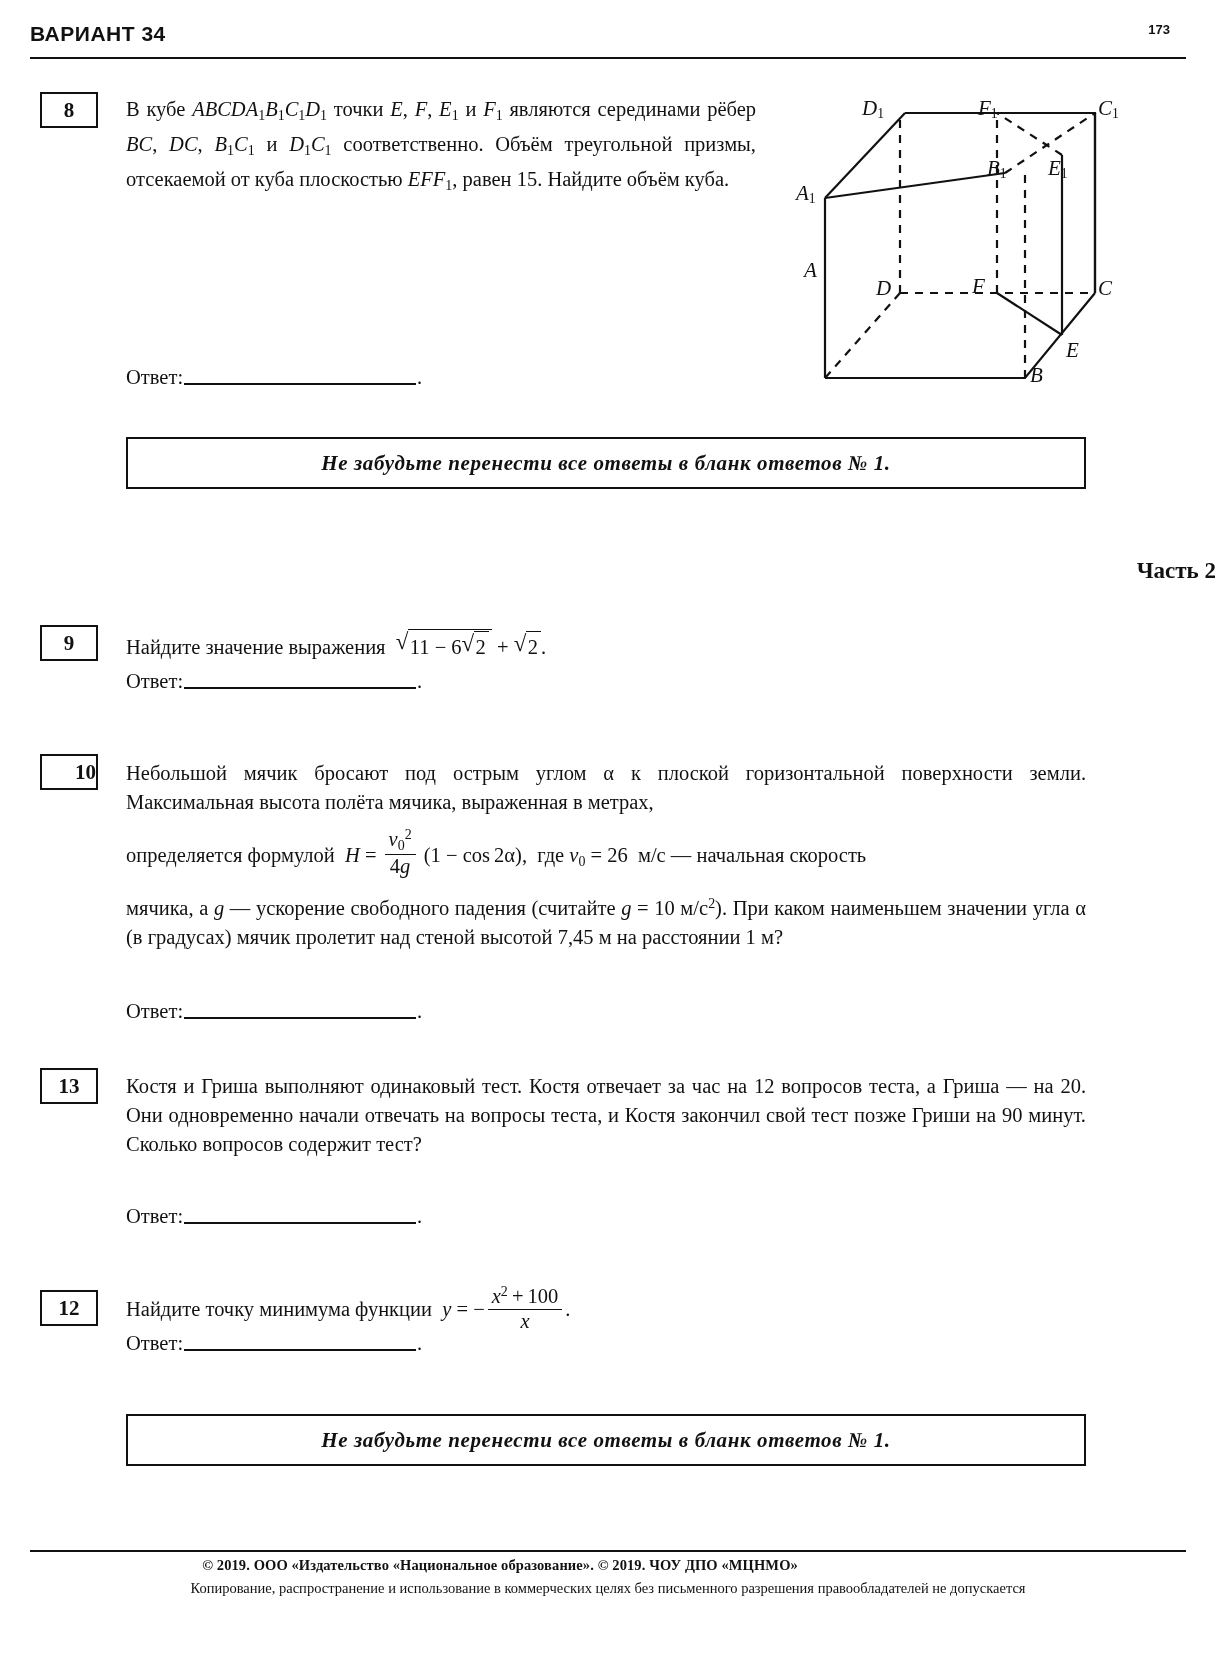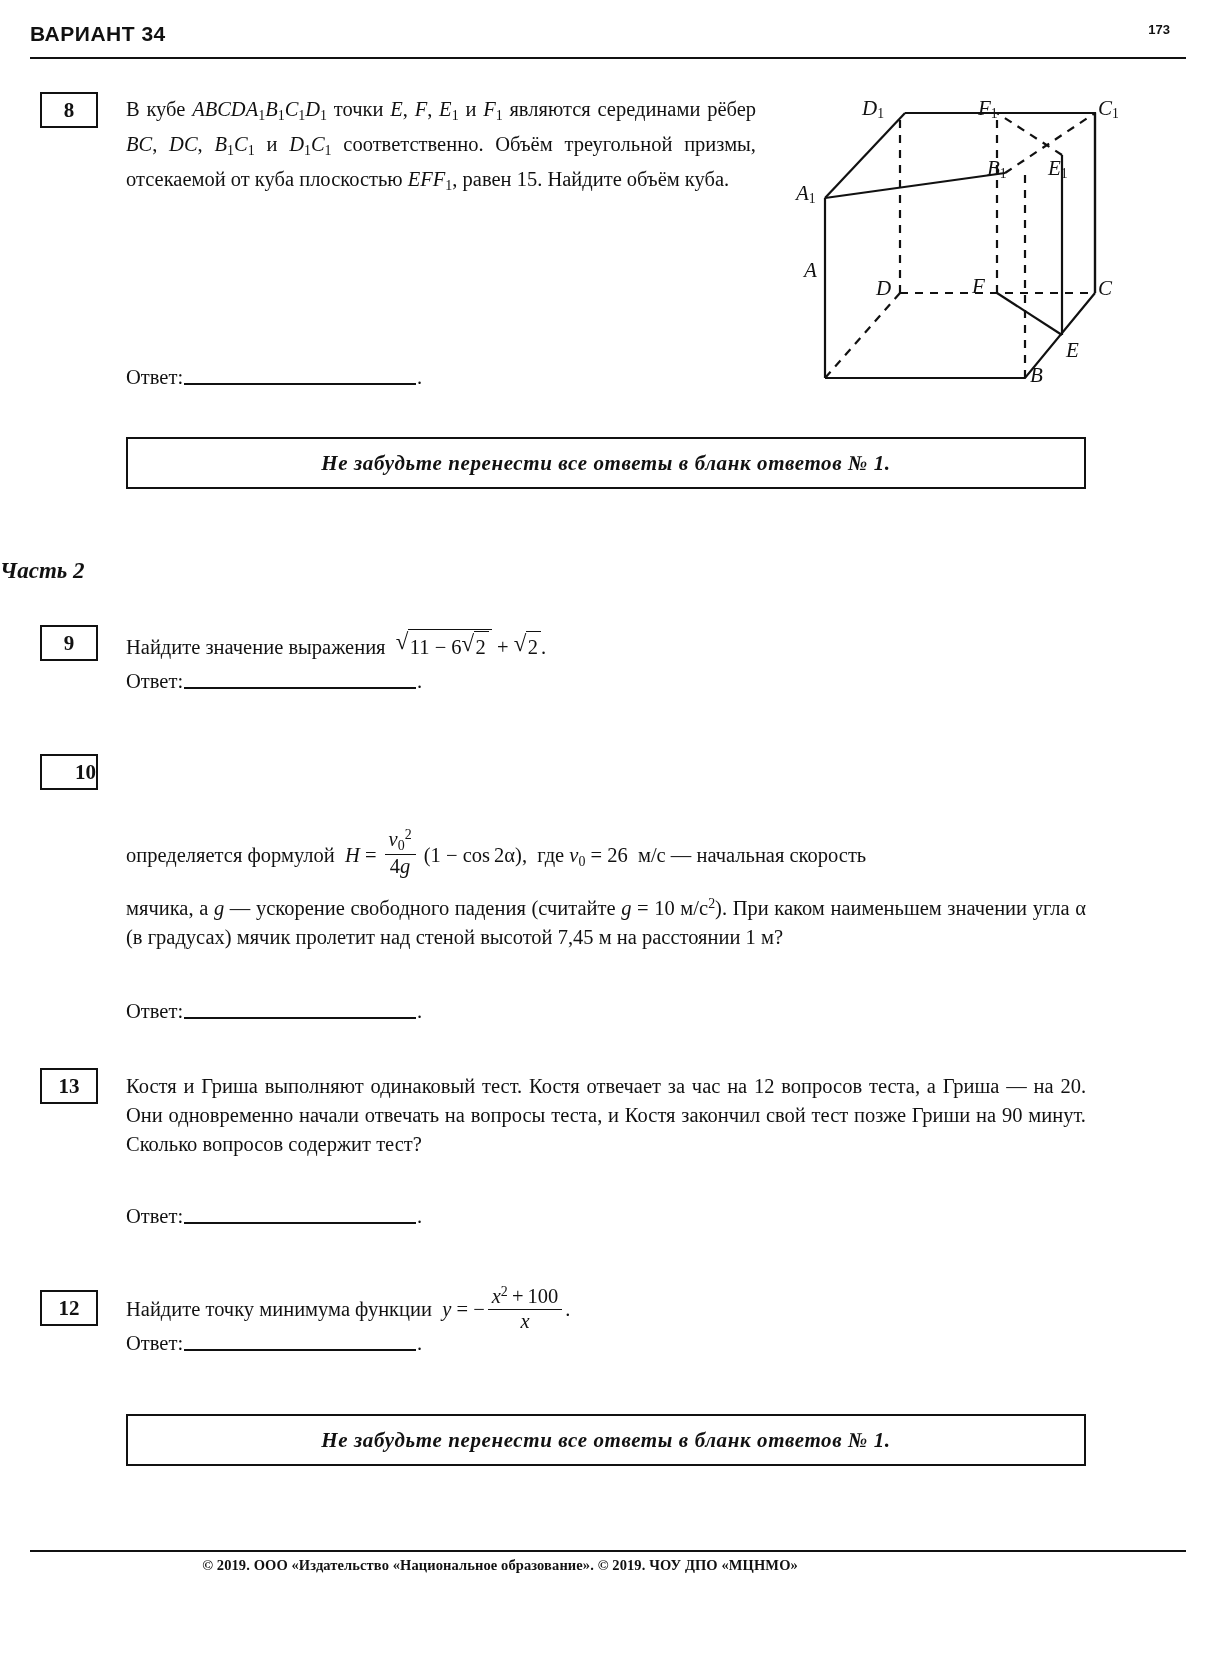--- a/index.html
+++ b/index.html
@@ -108,24 +108,23 @@
     font-weight: bold;
     font-style: italic;
     font-size: 21px;
     letter-spacing: 0.6px;
   }
 
   
   .part-title {
     position: absolute;
     width: 100%;
-    text-align: left;
+    text-align: right;
     font-weight: bold;
     font-size: 23px;
-    font-style: italic;
   }
 
   
   .figure {
     position: absolute;
     left: 790px;
     top: 78px;
     width: 340px;
     height: 320px;
   }
@@ -275,20 +274,24 @@
       + <span class="sqrt"><span class="rad">2</span></span>.
     </span>
   </div>
 
   <div class="answer" style="left:126px; top:670px;">
     <span>Ответ:</span><span class="line"></span>.
   </div>
 
   <div class="tasknum" style="left:40px; top:754px;text-align:right;">10</div>
 
+  <div class="qtext" style="left:126px; top:750px; width:960px;">
+    <span>Небольшой мячик бросают под острым углом α к плоской горизонтальной</span>
+    <span>поверхности земли. Максимальная высота полёта мячика, выраженная в метрах,</span>
+  </div>
 
   <div class="qtext" style="left:126px; top:818px; width:960px; text-align:left; line-height:46px;">
     <span>определяется формулой</span>
     <span class="nowrap">
       &nbsp;<i>H</i> =
       <span class="frac"><span class="num"><i>v</i><sub>0</sub><sup>2</sup></span><span class="den">4<i>g</i></span></span>
       (1&nbsp;−&nbsp;cos 2α),
     </span>
     <span>&nbsp;где&nbsp;<i>v</i><sub>0</sub> = 26&nbsp; м/с — начальная скорость</span>
   </div>
@@ -326,14 +329,15 @@
   </div>
 
   <div class="answer" style="left:126px; top:1332px;">
     <span>Ответ:</span><span class="line"></span>.
   </div>
 
   <div class="reminder" style="left:126px; top:1414px; width:960px; height:52px; line-height:48px;">Не забудьте перенести все ответы в бланк ответов № 1.</div>
 
   <div class="footer-rule" style="top:1550px;"></div>
   <div class="footer-text" style="top:1557px;">© 2019. ООО «Издательство «Национальное образование». © 2019. ЧОУ ДПО «МЦНМО»</div>
+  <div class="footer-text2" style="top:1580px;">Копирование, распространение и использование в коммерческих целях без письменного разрешения правообладателей не допускается</div>
 
 </div>
 
 </body></html>

